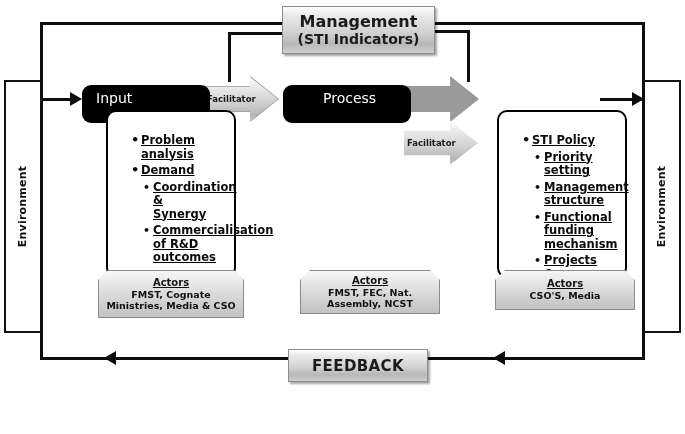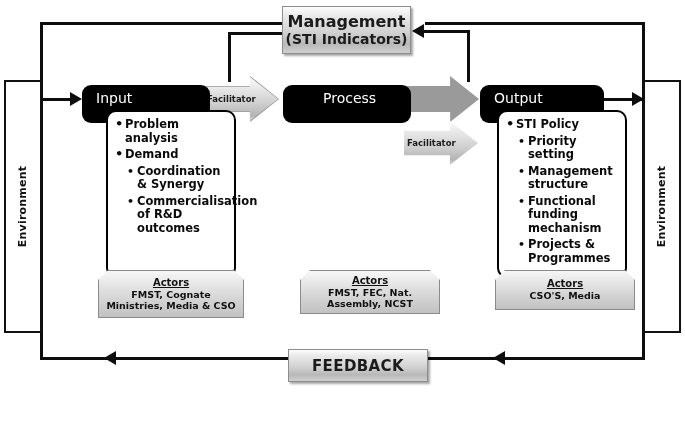--- a/index.html
+++ b/index.html
@@ -52,21 +52,21 @@
     background:#000;border-radius:9px;
     color:#fff;font-size:14px;font-weight:500;
     padding:5px 0 0 14px;
     box-sizing:border-box;
   }
   .stagebody{
     background:#fff;border:2px solid #000;border-radius:10px;
     box-sizing:border-box;
     padding:6px 6px 4px 6px;
   }
-  .blist{margin:0;padding:0;list-style:none;}
+  .blist{margin:16px;padding:0;list-style:none;text-decoration:underline;}
   .blist li{
     font-size:11.5px;font-weight:bold;color:#0a0a0a;
     line-height:13.5px;margin:0 0 3px 0;
     padding-left:11px;position:relative;
   }
   .blist li:before{
     content:"\2022";position:absolute;left:1px;top:-1px;font-size:13px;
   }
   .blist li.sub{padding-left:23px;}
   .blist li.sub:before{left:13px;font-size:11px;top:0;}
@@ -135,21 +135,21 @@
   <div class="arrow arrow-l" style="left:493px;top:351px;"></div>
 
   <div class="abs envbox" style="left:4px;top:80px;width:38px;height:253px;">
     <div class="envlabel">Environment</div>
   </div>
 
   <div class="abs envbox" style="left:643px;top:80px;width:38px;height:253px;">
     <div class="envlabel">Environment</div>
   </div>
 
-  <div class="abs greybox" style="left:282px;top:6px;width:129px;height:48px;">
+  <div class="abs greybox" style="left:282px;top:6px;width:153px;height:48px;">
     <div class="mgmt-l1">Management</div>
     <div class="mgmt-l2">(STI Indicators)</div>
   </div>
 
   <div class="abs facil-outline" style="left:203px;top:76px;width:76px;height:46px;"></div>
   <div class="abs facil" style="left:204px;top:77px;width:74px;height:44px;">
     <span>Facilitator</span>
   </div>
 
   <div class="abs facil-outline" style="left:403px;top:76px;width:76px;height:46px;"></div>
@@ -176,23 +176,20 @@
 
   <div class="abs stagehdr" style="left:283px;top:85px;width:128px;height:38px;padding-left:40px;">
     <span>Process</span>
   </div>
   <div class="abs actorbox" style="left:300px;top:270px;width:140px;height:44px;">
     <div class="ttl">Actors</div>
     <div class="atxt">FMST, FEC, Nat.</div>
     <div class="atxt">Assembly, NCST</div>
   </div>
 
-  <div class="abs stagehdr" style="left:480px;top:85px;width:124px;height:38px;">
-    <span>Output</span>
-  </div>
   <div class="abs stagebody" style="left:497px;top:110px;width:130px;height:168px;">
     <ul class="blist">
       <li>STI Policy</li>
       <li class="sub">Priority setting</li>
       <li class="sub">Management structure</li>
       <li class="sub">Functional funding mechanism</li>
       <li class="sub">Projects &amp; Programmes</li>
     </ul>
   </div>
   <div class="abs actorbox" style="left:495px;top:270px;width:140px;height:40px;">

